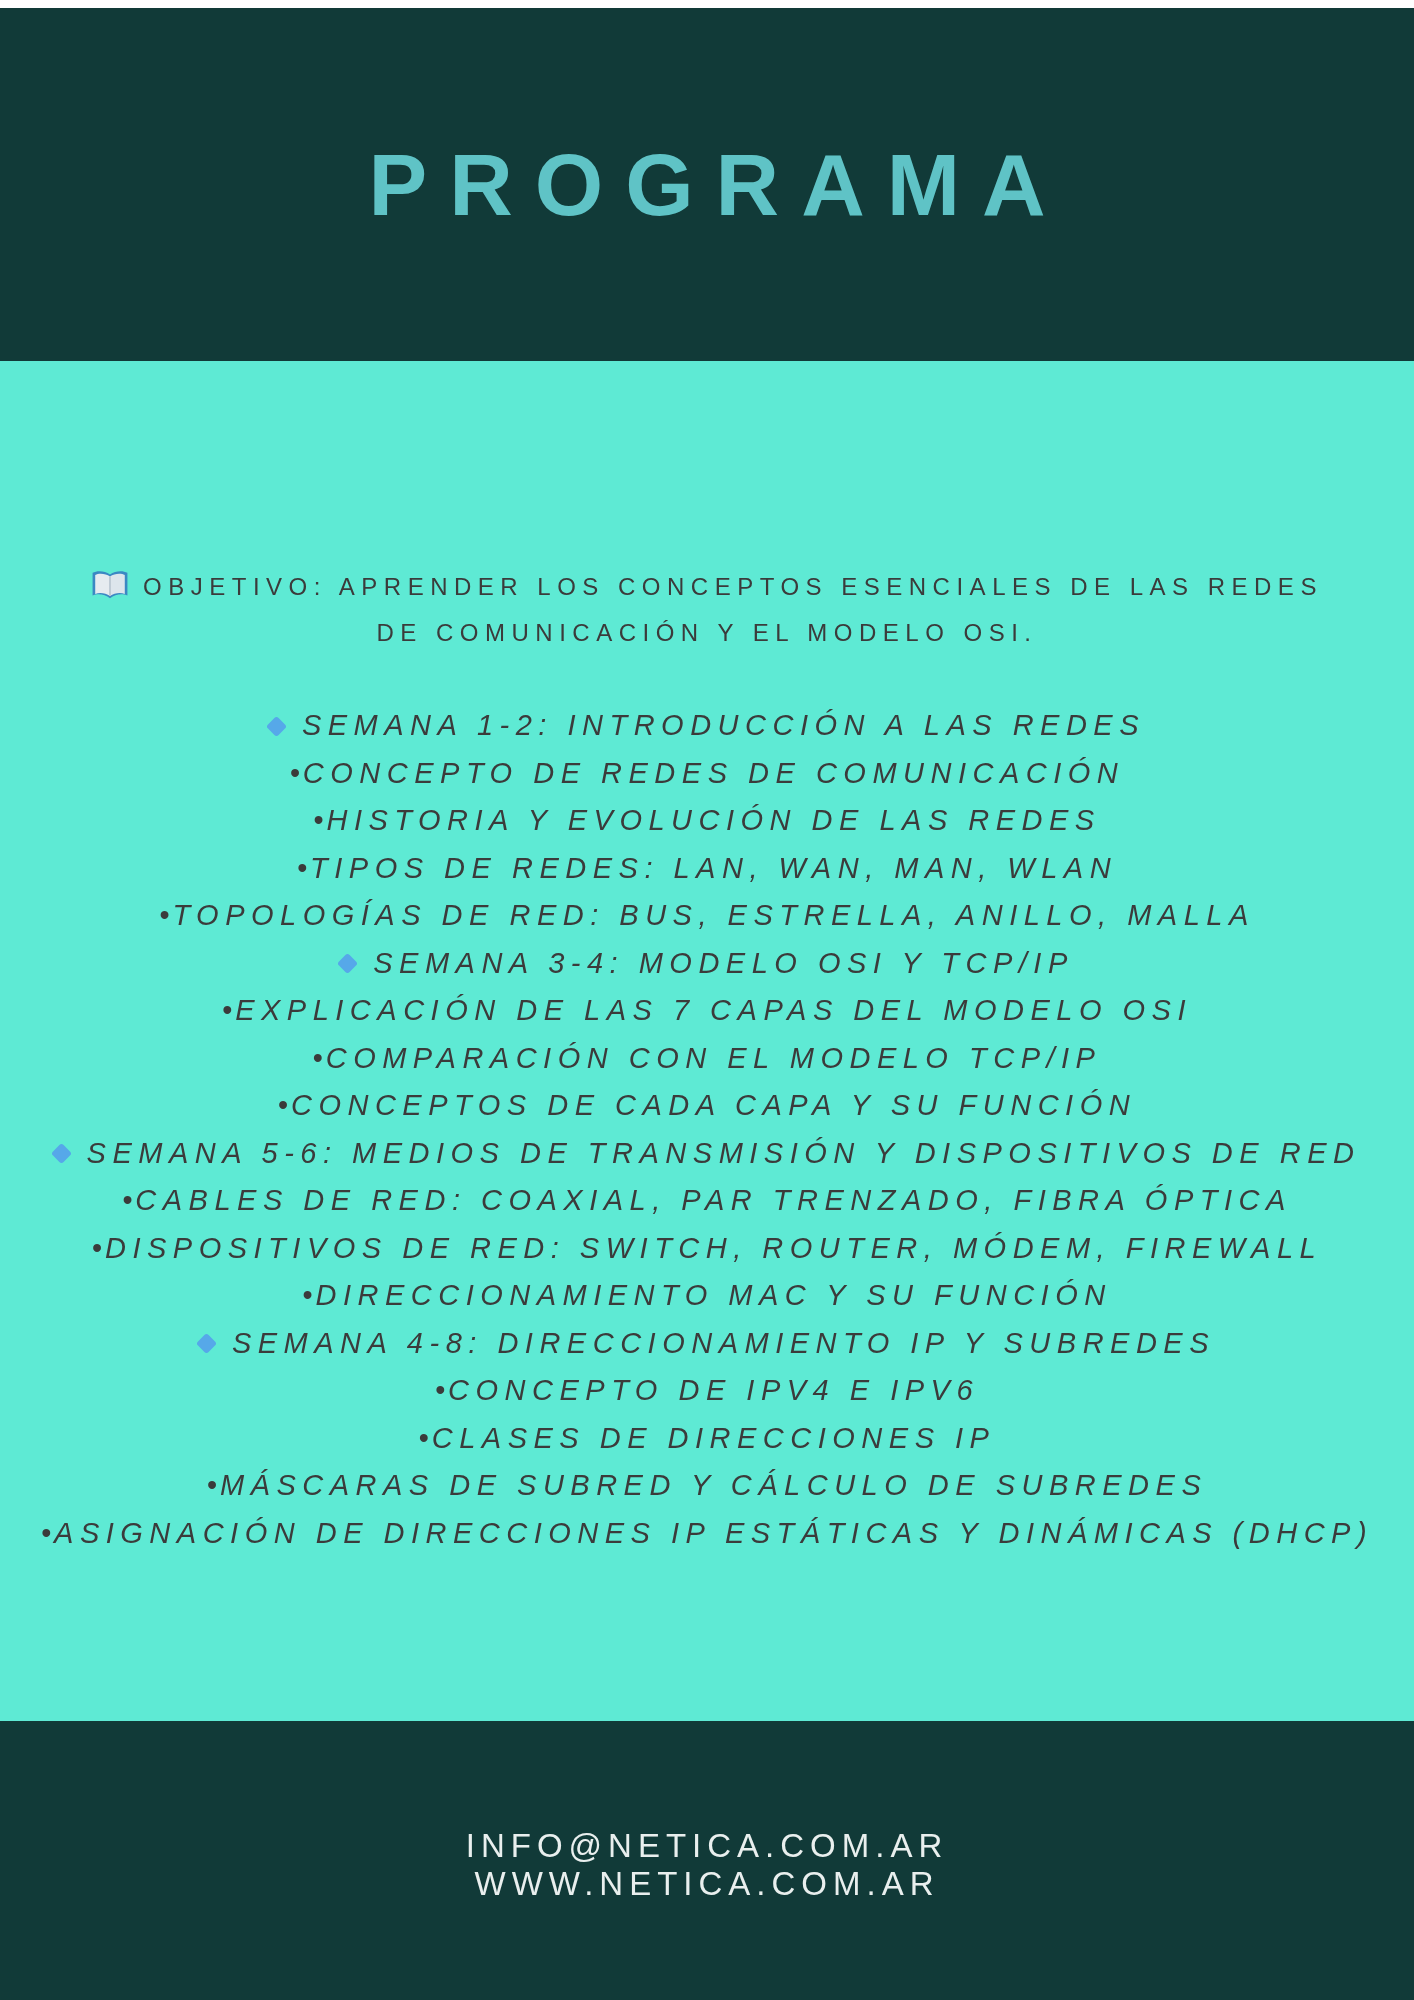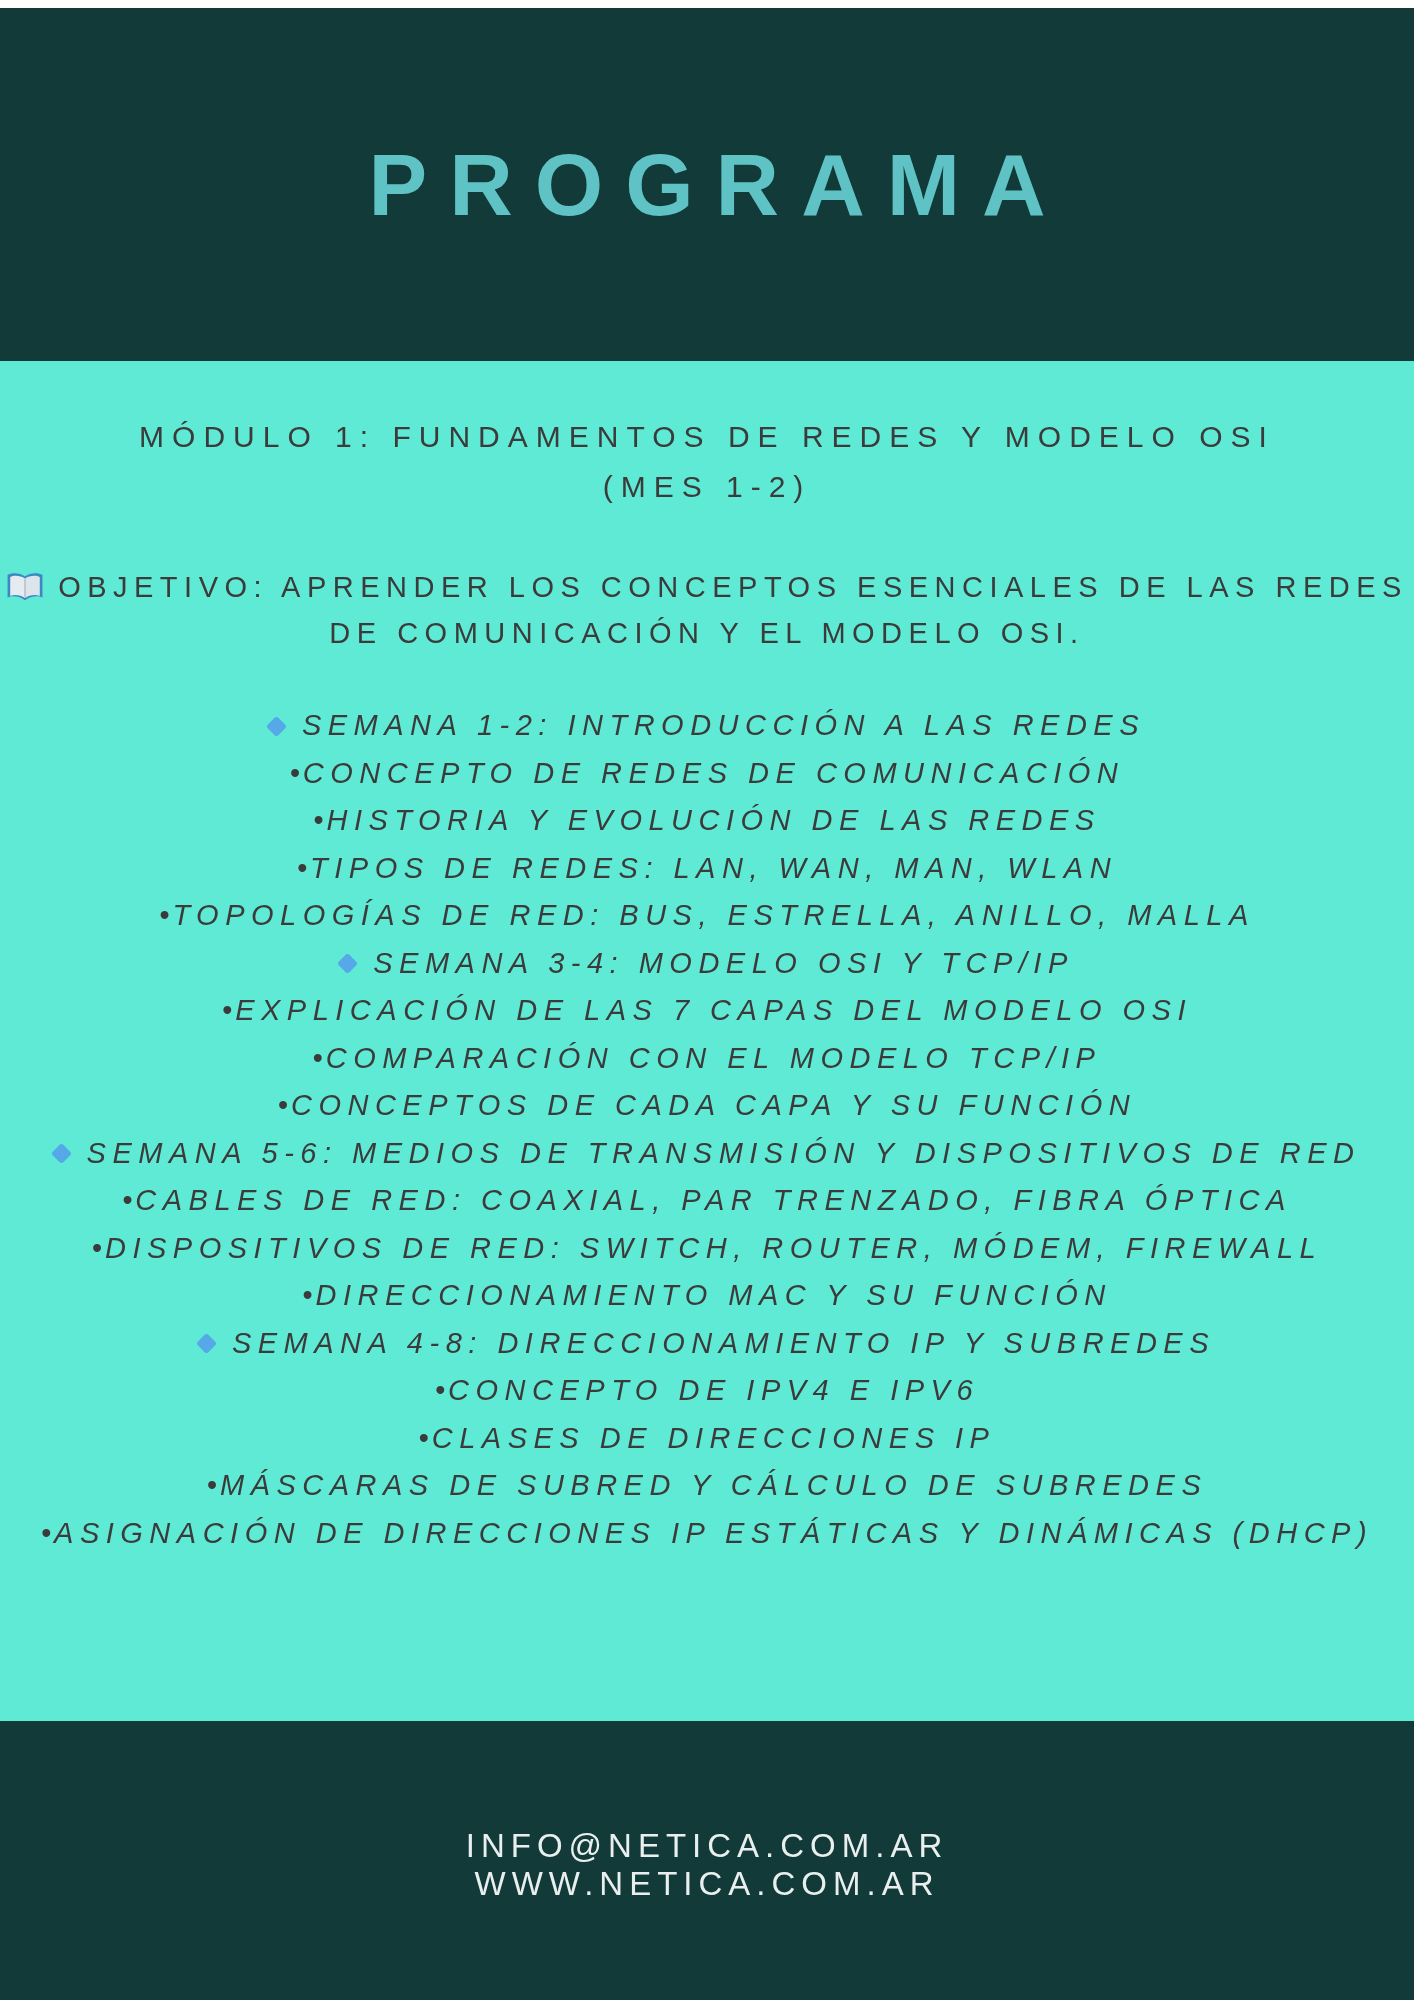--- a/index.html
+++ b/index.html
@@ -27,21 +27,21 @@
   .body-text { color: #3b3b3b; }
 
   .module-title {
     position: absolute; top: 404px; left: 0; width: 100%;
     text-align: center; font-size: 30px; line-height: 50px;
     letter-spacing: 8px; white-space: nowrap;
   }
 
   .objective {
     position: absolute; top: 556px; left: 0; width: 100%;
-    text-align: center; font-size: 29px; line-height: 46px;
+    text-align: center; font-size: 24px; line-height: 46px;
     letter-spacing: 6.5px; white-space: nowrap;
   }
   .objective .book-icon-svg { vertical-align: -6px; margin-right: 14px; }
 
   .program-list {
     position: absolute; top: 694px; left: 0; width: 100%;
     text-align: center; font-size: 29px;
     letter-spacing: 6.5px; color: #3b3b3b;
   }
   .program-list .line { line-height: 47.5px; white-space: nowrap; font-style: italic; }
@@ -61,24 +61,20 @@
 </style>
 </head>
 <body>
 
 <div class="page">
 
   <header class="band header">
     <h1 class="page-title">PROGRAMA</h1>
   </header>
 
-  <div class="module-title body-text">
-    <div>MÓDULO 1: FUNDAMENTOS DE REDES Y MODELO OSI</div>
-    <div>(MES 1-2)</div>
-  </div>
 
   <div class="objective body-text">
     <div>
       <svg class="book-icon-svg" width="38" height="32" viewBox="0 0 36 30" aria-hidden="true">
         <path d="M18 5 C13 1.5 6 1 1.5 3.5 L1.5 25 C6 23 13 23.5 18 27.5 C23 23.5 30 23 34.5 25 L34.5 3.5 C30 1 23 1.5 18 5 Z" fill="#3b88c3"></path>
         <path d="M18 7 C14 4 7.5 3.5 4 5.5 L4 23.5 C8 22 14 22.5 18 25.5 Z" fill="#e6ebf0"></path>
         <path d="M18 7 C22 4 28.5 3.5 32 5.5 L32 23.5 C28 22 22 22.5 18 25.5 Z" fill="#dde5ec"></path>
         <path d="M18 7 L18 25.5" stroke="#b9c5d0" stroke-width="1.6" fill="none"></path>
       </svg><span>OBJETIVO: APRENDER LOS CONCEPTOS ESENCIALES DE LAS REDES</span>
     </div>

